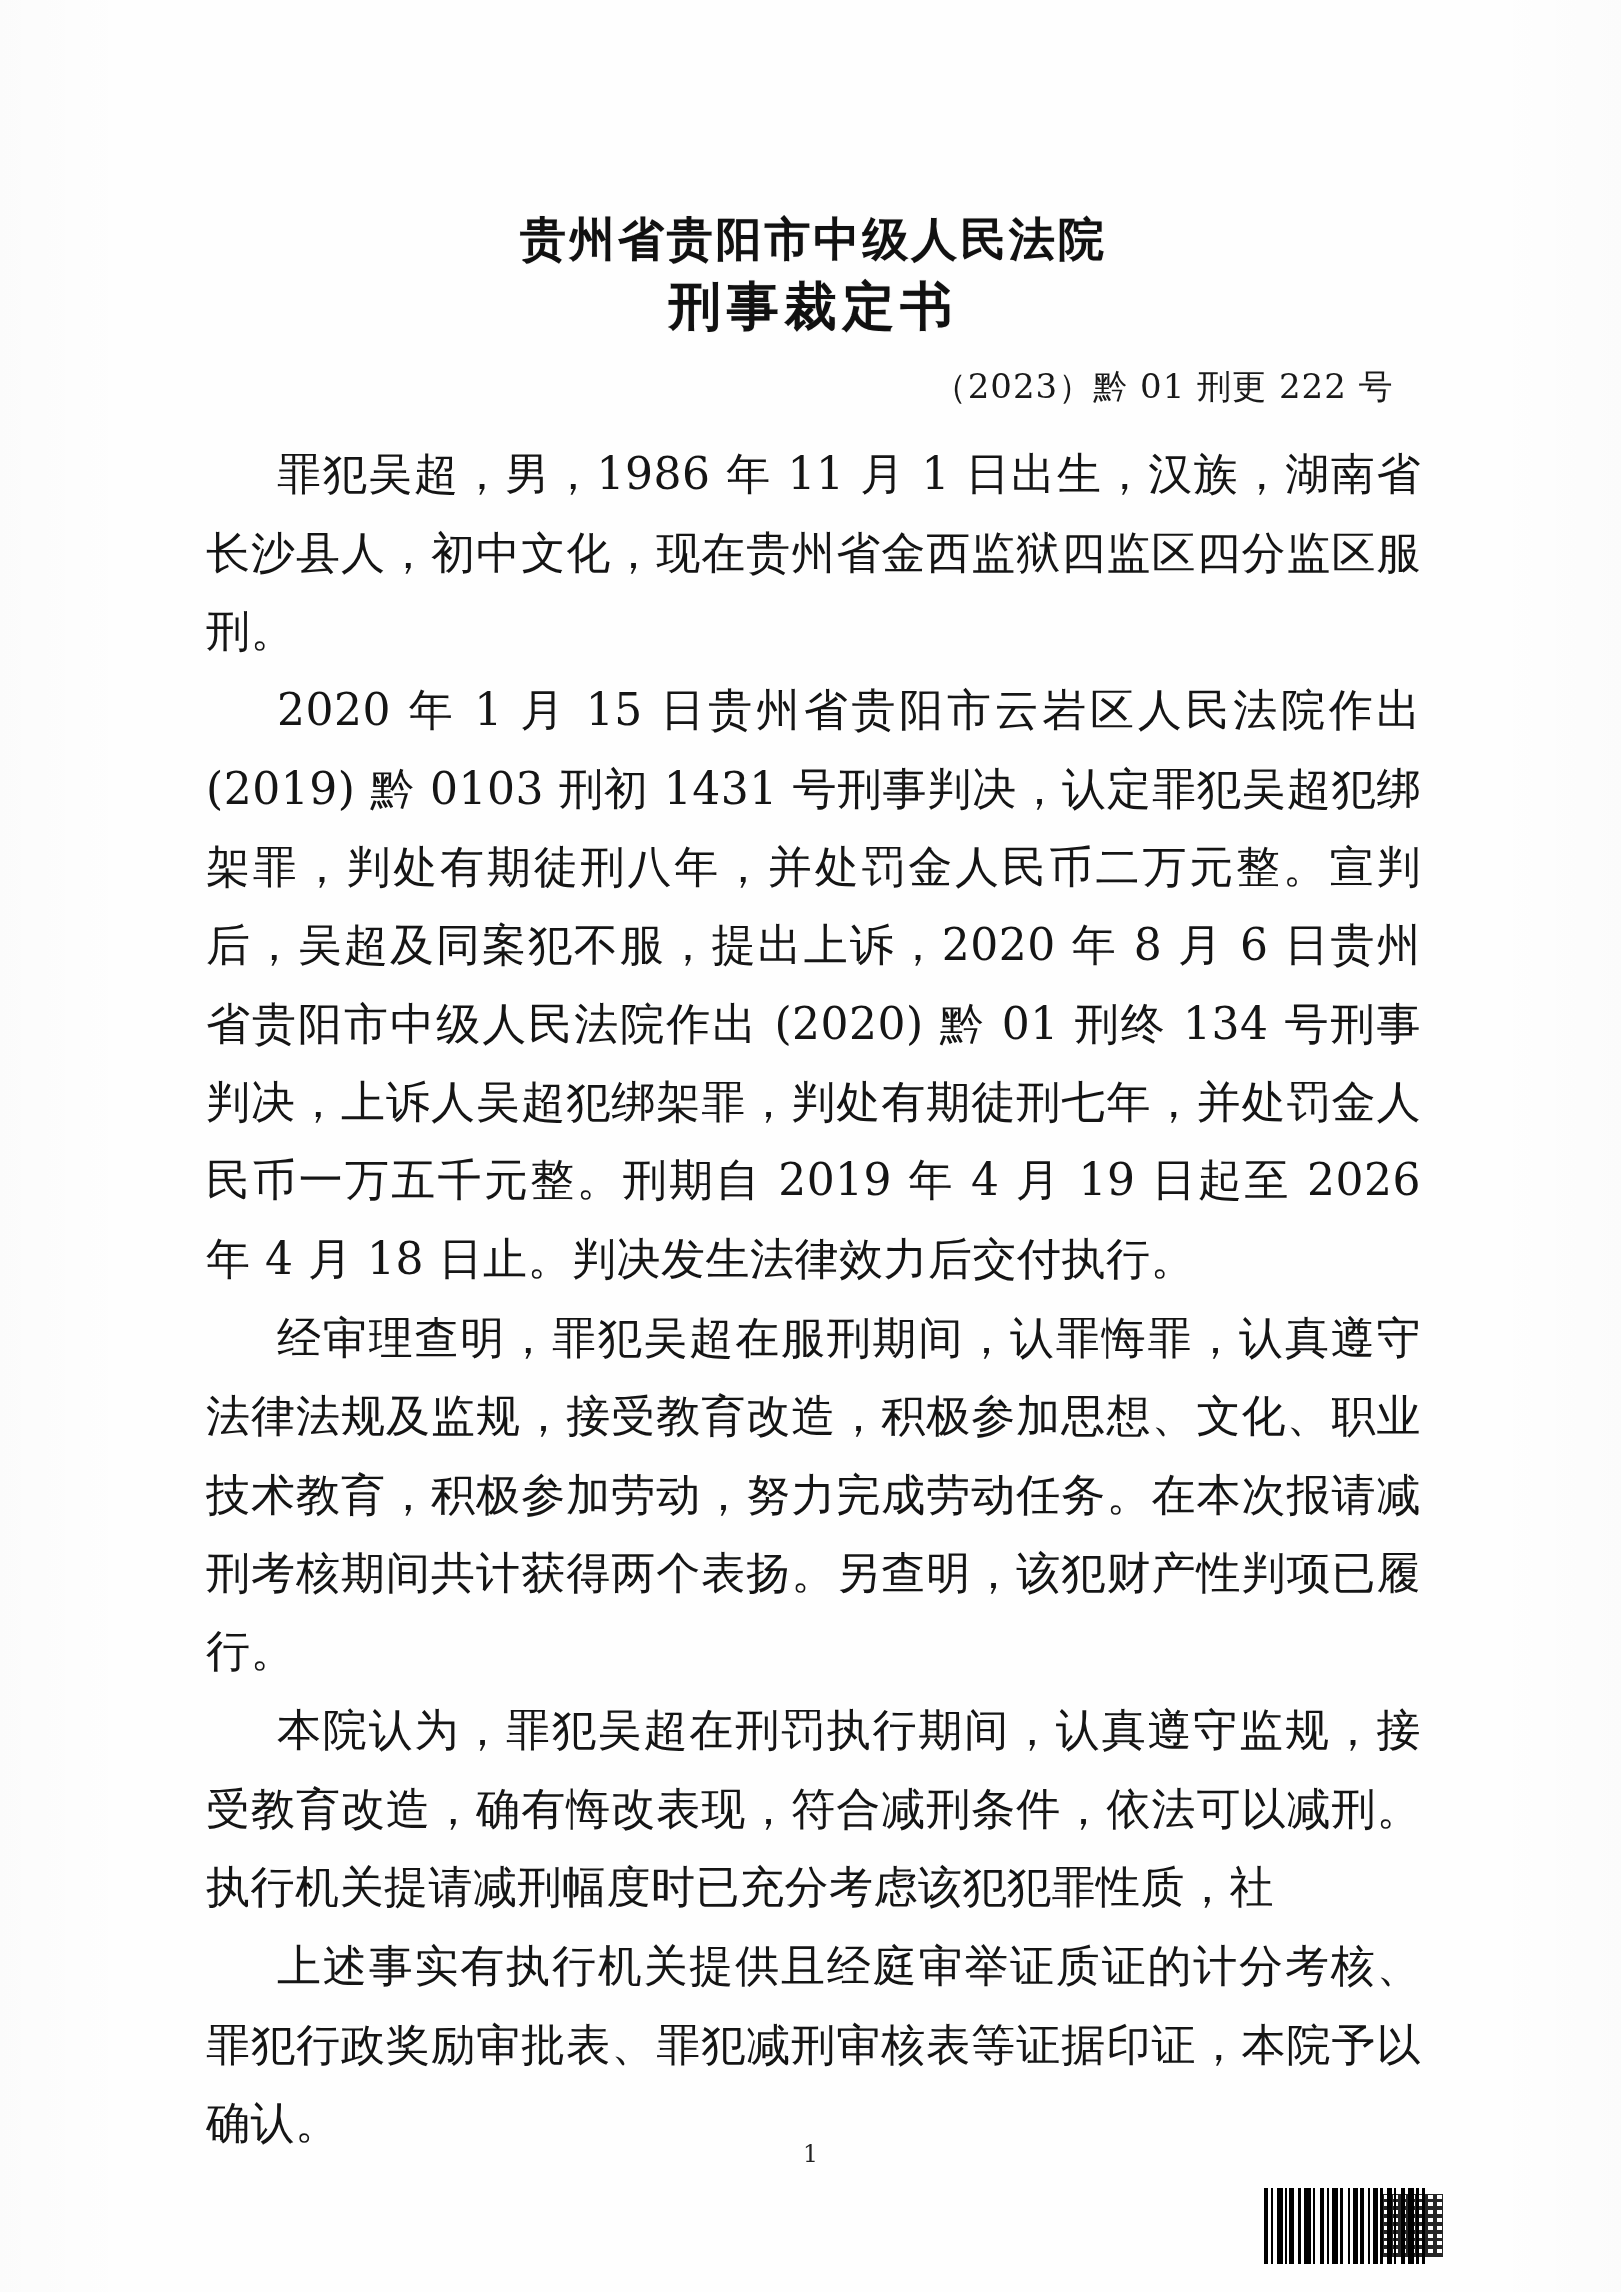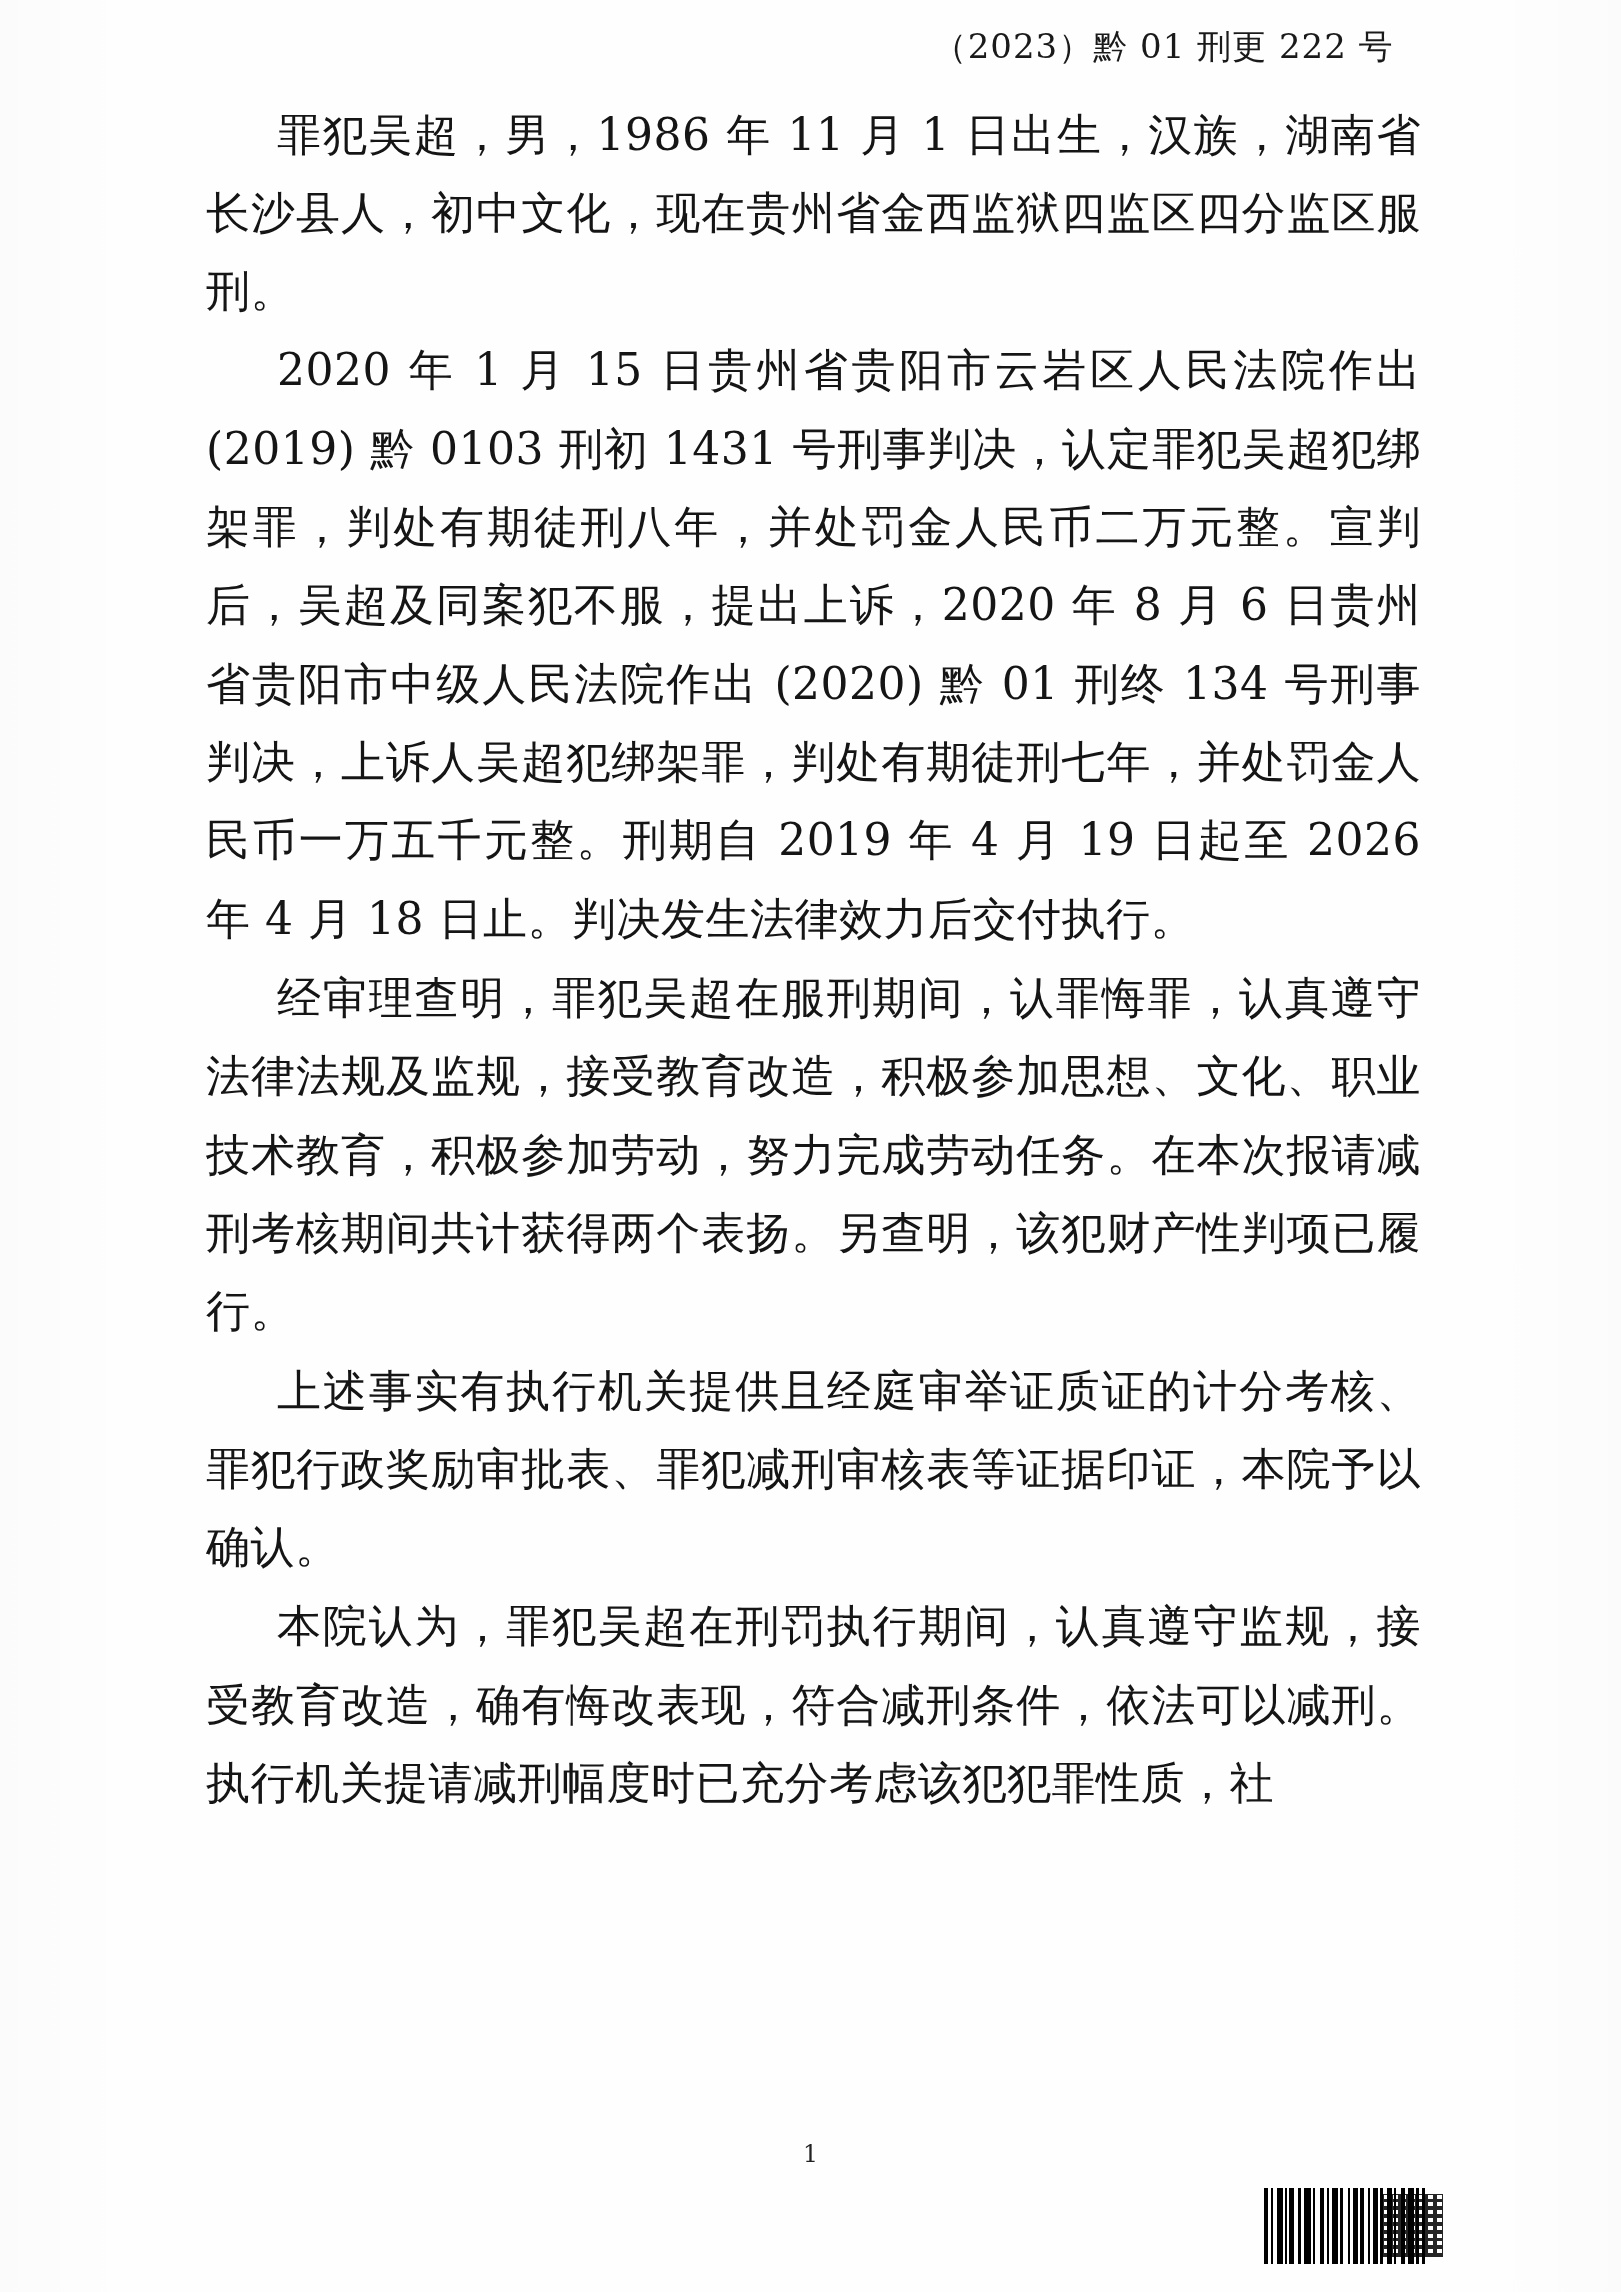--- a/index.html
+++ b/index.html
@@ -109,29 +109,33 @@
       repeating-linear-gradient(90deg, #000 0 3.9px, transparent 3.9px 8.8px);
     opacity: 0.85;
   }
 </style>
 </head>
 <body>
 
 <div class="page">
   <div class="content">
 
+    <div class="title-block">
+      <div class="court-name">贵州省贵阳市中级人民法院</div>
+      <div class="doc-type">刑事裁定书</div>
+    </div>
 
     <div class="case-number">（2023）黔 01 刑更 222 号</div>
 
     <div class="body-text">
       <p class="para">罪犯吴超，男，1986 年 11 月 1 日出生，汉族，湖南省长沙县人，初中文化，现在贵州省金西监狱四监区四分监区服刑。</p>
       <p class="para">2020 年 1 月 15 日贵州省贵阳市云岩区人民法院作出 (2019) 黔 0103 刑初 1431 号刑事判决，认定罪犯吴超犯绑架罪，判处有期徒刑八年，并处罚金人民币二万元整。宣判后，吴超及同案犯不服，提出上诉，2020 年 8 月 6 日贵州省贵阳市中级人民法院作出 (2020) 黔 01 刑终 134 号刑事判决，上诉人吴超犯绑架罪，判处有期徒刑七年，并处罚金人民币一万五千元整。刑期自 2019 年 4 月 19 日起至 2026 年 4 月 18 日止。判决发生法律效力后交付执行。</p>
       <p class="para">经审理查明，罪犯吴超在服刑期间，认罪悔罪，认真遵守法律法规及监规，接受教育改造，积极参加思想、文化、职业技术教育，积极参加劳动，努力完成劳动任务。在本次报请减刑考核期间共计获得两个表扬。另查明，该犯财产性判项已履行。</p>
+      <p class="para">本院认为，罪犯吴超在刑罚执行期间，认真遵守监规，接受教育改造，确有悔改表现，符合减刑条件，依法可以减刑。执行机关提请减刑幅度时已充分考虑该犯犯罪性质，社</p>
       <p class="para">上述事实有执行机关提供且经庭审举证质证的计分考核、罪犯行政奖励审批表、罪犯减刑审核表等证据印证，本院予以确认。</p>
-      <p class="para">本院认为，罪犯吴超在刑罚执行期间，认真遵守监规，接受教育改造，确有悔改表现，符合减刑条件，依法可以减刑。执行机关提请减刑幅度时已充分考虑该犯犯罪性质，社</p>
     </div>
 
   </div>
 
   <div class="footer-page">1</div>
 
   <div class="barcode">
     <i style="width:3.9px"></i>
       <i style="width:2.9px;background:transparent"></i>
     <i style="width:2px"></i>

